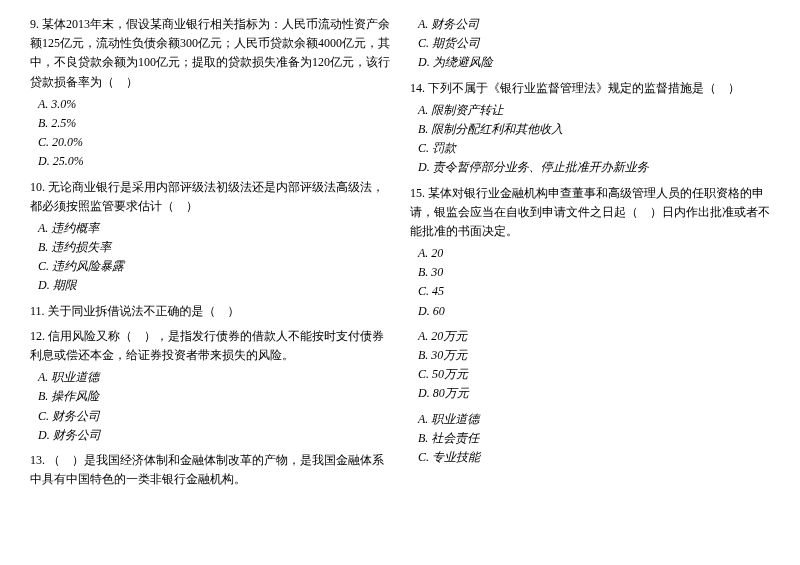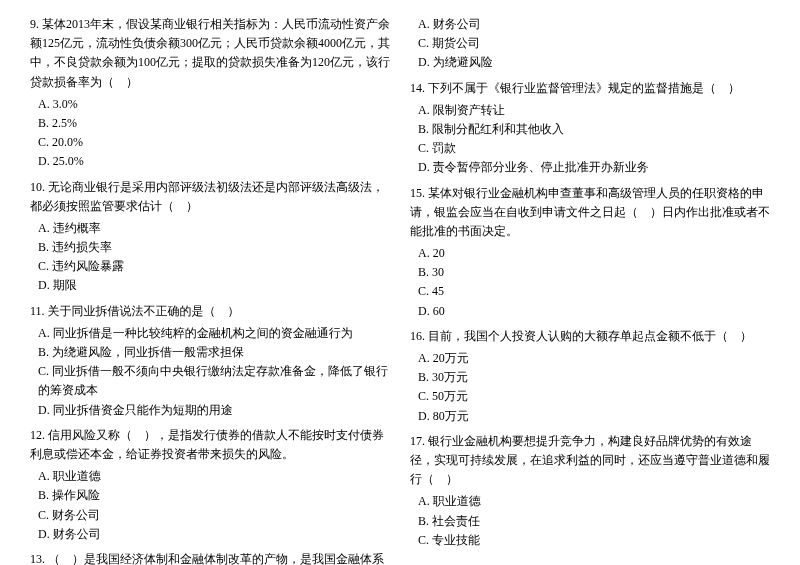--- a/index.html
+++ b/index.html
@@ -30,20 +30,21 @@
     }
     .question {
       margin-bottom: 6px;
     }
     .question-text {
       line-height: 1.6;
       margin-bottom: 3px;
     }
     .options {
       padding-left: 8px;
+      font-style: italic;
     }
     .option {
       line-height: 1.6;
     }
   </style>
 </head>
 <body>
 
 <div class="two-col">
   <div class="col-left">
@@ -63,26 +64,20 @@
       <div class="options">
         <div class="option">A. 违约概率</div>
         <div class="option">B. 违约损失率</div>
         <div class="option">C. 违约风险暴露</div>
         <div class="option">D. 期限</div>
       </div>
     </div>
 
     <div class="question">
       <div class="question-text">11. 关于同业拆借说法不正确的是（&nbsp;&nbsp;&nbsp;&nbsp;）</div>
-      <div class="options">
-        <div class="option">A. 同业拆借是一种比较纯粹的金融机构之间的资金融通行为</div>
-        <div class="option">B. 为绕避风险，同业拆借一般需求担保</div>
-        <div class="option">C. 同业拆借一般不须向中央银行缴纳法定存款准备金，降低了银行的筹资成本</div>
-        <div class="option">D. 同业拆借资金只能作为短期的用途</div>
-      </div>
     </div>
 
     <div class="question">
       <div class="question-text">12. 信用风险又称（&nbsp;&nbsp;&nbsp;&nbsp;），是指发行债券的借款人不能按时支付债券利息或偿还本金，给证券投资者带来损失的风险。</div>
       <div class="options">
         <div class="option">A. 职业道德</div>
         <div class="option">B. 操作风险</div>
         <div class="option">C. 财务公司</div>
         <div class="option">D. 财务公司</div>
       </div>
@@ -118,31 +113,29 @@
       <div class="question-text">15. 某体对银行业金融机构申查董事和高级管理人员的任职资格的申请，银监会应当在自收到申请文件之日起（&nbsp;&nbsp;&nbsp;&nbsp;）日内作出批准或者不能批准的书面决定。</div>
       <div class="options">
         <div class="option">A. 20</div>
         <div class="option">B. 30</div>
         <div class="option">C. 45</div>
         <div class="option">D. 60</div>
       </div>
     </div>
 
     <div class="question">
-      <div class="question-text">16. 目前，我国个人投资人认购的大额存单起点金额不低于（&nbsp;&nbsp;&nbsp;&nbsp;）</div>
       <div class="options">
         <div class="option">A. 20万元</div>
         <div class="option">B. 30万元</div>
         <div class="option">C. 50万元</div>
         <div class="option">D. 80万元</div>
       </div>
     </div>
 
     <div class="question">
-      <div class="question-text">17. 银行业金融机构要想提升竞争力，构建良好品牌优势的有效途径，实现可持续发展，在追求利益的同时，还应当遵守普业道德和履行（&nbsp;&nbsp;&nbsp;&nbsp;）</div>
       <div class="options">
         <div class="option">A. 职业道德</div>
         <div class="option">B. 社会责任</div>
         <div class="option">C. 专业技能</div>
 
       </div>
     </div>
 
   </div>
 </div>

